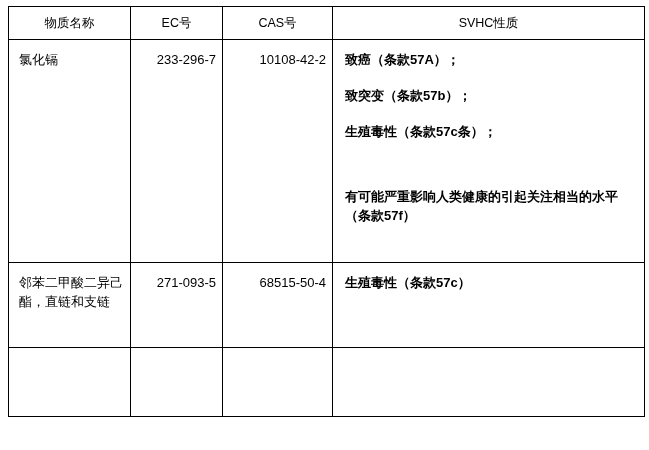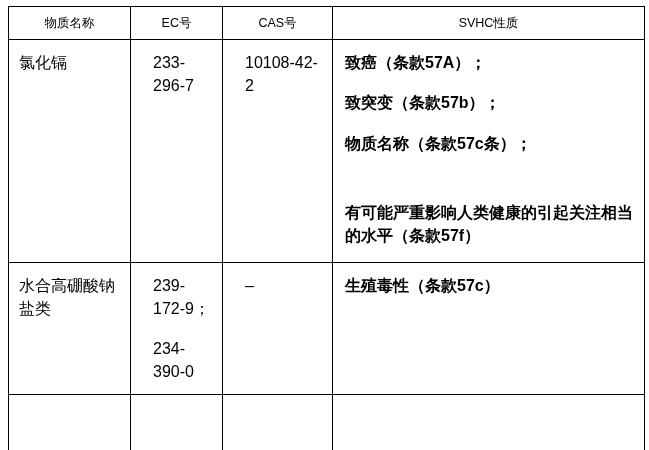--- a/index.html
+++ b/index.html
@@ -21,21 +21,21 @@
   table.svhc-table {
     border-collapse: collapse;
     width: 636px;
     table-layout: fixed;
   }
   table.svhc-table th,
   table.svhc-table td {
     border: 1px solid #000000;
     vertical-align: top;
     font-weight: normal;
-    font-size: 16px;
+    font-size: 13px;
     line-height: 1.45;
   }
   table.svhc-table th {
     text-align: center;
     padding: 7px 4px 7px 4px;
     font-size: 12.5px;
     margin-left: 14px;
   }
   .col-name { width: 122px; }
   .col-ec { width: 92px; }
@@ -62,21 +62,22 @@
     margin: 0 0 17px 0;
     font-weight: bold;
   }
   .line:last-child {
     margin-bottom: 0;
   }
   .line.gap-big {
     margin-bottom: 46px;
   }
   .ec-line {
-    margin: 0 0 16px 12px;
+    margin: 0 0 16px 2px;
+    text-align: right;
   }
   .ec-line:last-child {
     margin-bottom: 0;
   }
   .name-line {
     margin: 0;
   }
   .row-tall td { height: 200px; }
   .row-mid td { height: 62px; }
   .row-short td { height: 68px; }
@@ -109,41 +110,41 @@
         </td>
         <td class="cell-ec">
           <div class="ec-line">233-296-7</div>
         </td>
         <td class="cell-cas">
           <div class="ec-line">10108-42-2</div>
         </td>
         <td class="cell-svhc">
           <div class="line">致癌（条款57A）；</div>
           <div class="line">致突变（条款57b）；</div>
-          <div class="line gap-big">物质名称（条款57c条）；</div>
+          <div class="line gap-big">生殖毒性（条款57c条）；</div>
           <div class="line">有可能严重影响人类健康的引起关注相当的水平（条款57f）</div>
         </td>
       </tr>
 
-
-      <tr class="row-short">
+      <tr class="row-mid">
         <td class="cell-name">
-          <div class="name-line">水合高硼酸钠盐类</div>
+          <div class="name-line">邻苯二甲酸二异己</div>
+          <div class="name-line">酯，直链和支链</div>
         </td>
         <td class="cell-ec">
-          <div class="ec-line">239-172-9；</div>
-          <div class="ec-line">234-390-0</div>
+          <div class="ec-line">271-093-5</div>
         </td>
         <td class="cell-cas">
-          <div class="ec-line">–</div>
+          <div class="ec-line">68515-50-4</div>
         </td>
         <td class="cell-svhc">
           <div class="line">生殖毒性（条款57c）</div>
         </td>
       </tr>
+
 
       <tr class="row-last">
         <td class="cell-name">
           
         </td>
         <td class="cell-ec">
           
         </td>
         <td class="cell-cas">
           

